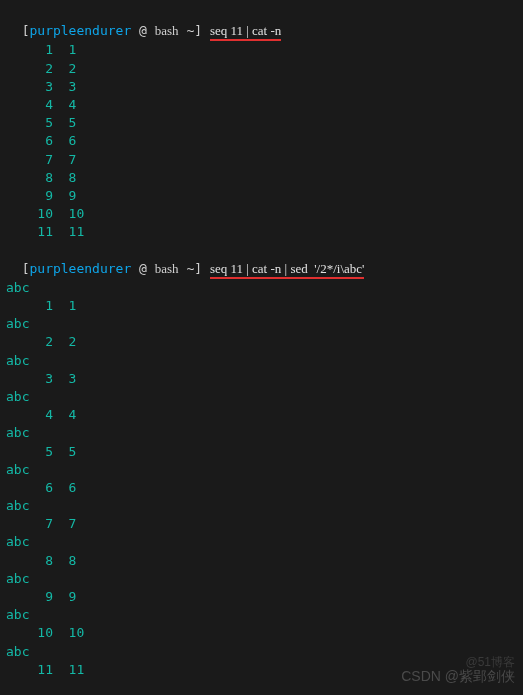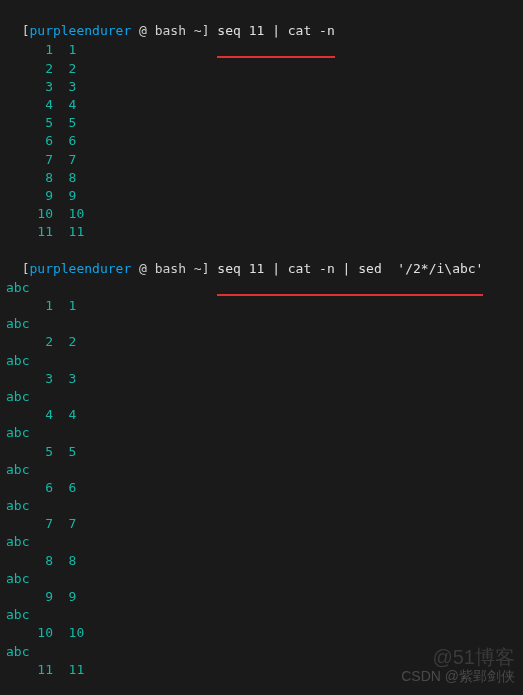--- a/index.html
+++ b/index.html
@@ -19,46 +19,47 @@
       position: relative;
       overflow: hidden;
     }
     .prompt-line {
       white-space: pre;
       margin-bottom: 1px;
     }
     .bracket { color: #d0d0d0; }
     .user { color: #0ea5e9; margin-top: 29px; }
     .at { color: #d0d0d0; }
-    .host { color: #d0d0d0; }
+    .host { color: #d0d0d0; font-family: Liberation Serif, serif; }
     .path { color: #d0d0d0; }
     .command { color: #e0e0e0; }
     .underline-red {
       border-bottom: 2px solid #e03030;
-      padding-bottom: 18px;
+      padding-bottom: 1px;
+      font-family: Liberation Serif, serif;
     }
     .output-line {
       white-space: pre;
       color: #14b8a6;
     }
     .watermark {
       position: absolute;
       bottom: 8px;
       right: 8px;
       color: #4a4a4a;
       font-size: 14px;
       font-family: sans-serif;
       margin-top: 40px;
     }
     .watermark2 {
       position: absolute;
       bottom: 24px;
       right: 8px;
       color: #3a3a3a;
-      font-size: 20px;
+      font-size: 12px;
       font-family: sans-serif;
     }
   </style>
 </head>
 <body>
 
 <div class="prompt-line">
   <span class="bracket">[</span><span class="user">purpleendurer</span><span class="at"> @ </span><span class="host">bash</span><span class="path"> ~</span><span class="bracket">]</span> <span class="command underline-red">seq 11 | cat -n</span>
 </div>
 

